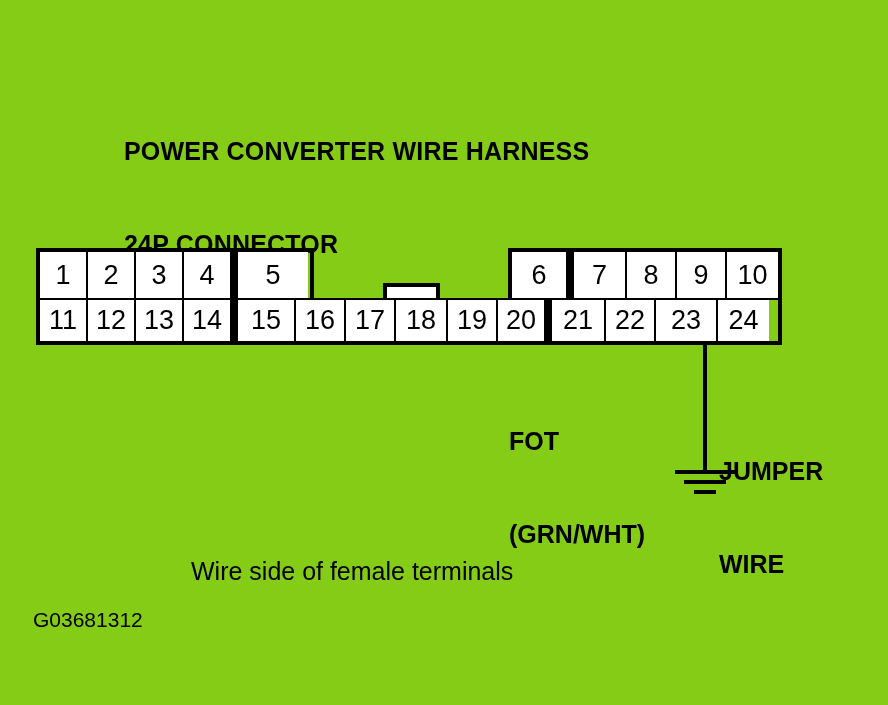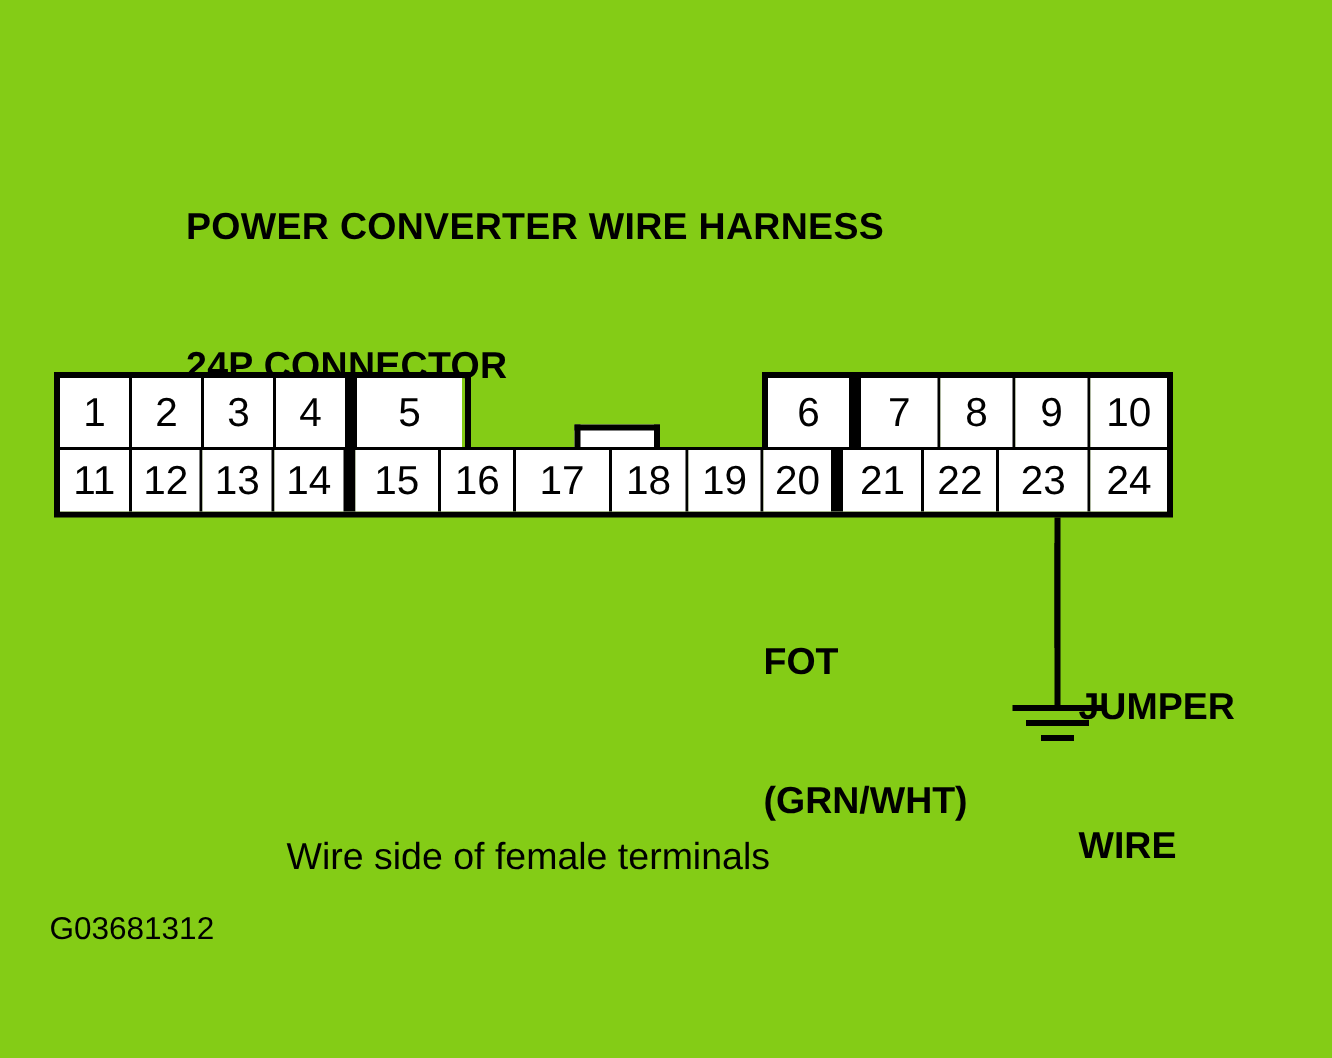--- a/index.html
+++ b/index.html
@@ -203,21 +203,21 @@
 
     <div id="latch-tab"></div>
 
     <div id="bottom-row" class="row">
       <div class="cell" style="width:48px">11</div>
       <div class="cell" style="width:48px">12</div>
       <div class="cell" style="width:48px">13</div>
       <div class="cell thick-right" style="width:54px">14</div>
       <div class="cell" style="width:58px">15</div>
       <div class="cell" style="width:50px">16</div>
-      <div class="cell" style="width:64px">17</div>
+      <div class="cell" style="width:50px">17</div>
       <div class="cell" style="width:52px">18</div>
       <div class="cell" style="width:50px">19</div>
       <div class="cell thick-right" style="width:54px">20</div>
       <div class="cell" style="width:54px">21</div>
       <div class="cell" style="width:50px">22</div>
       <div class="cell" style="width:62px">23</div>
       <div class="cell" style="width:51px">24</div>
     </div>
   </div>
 

